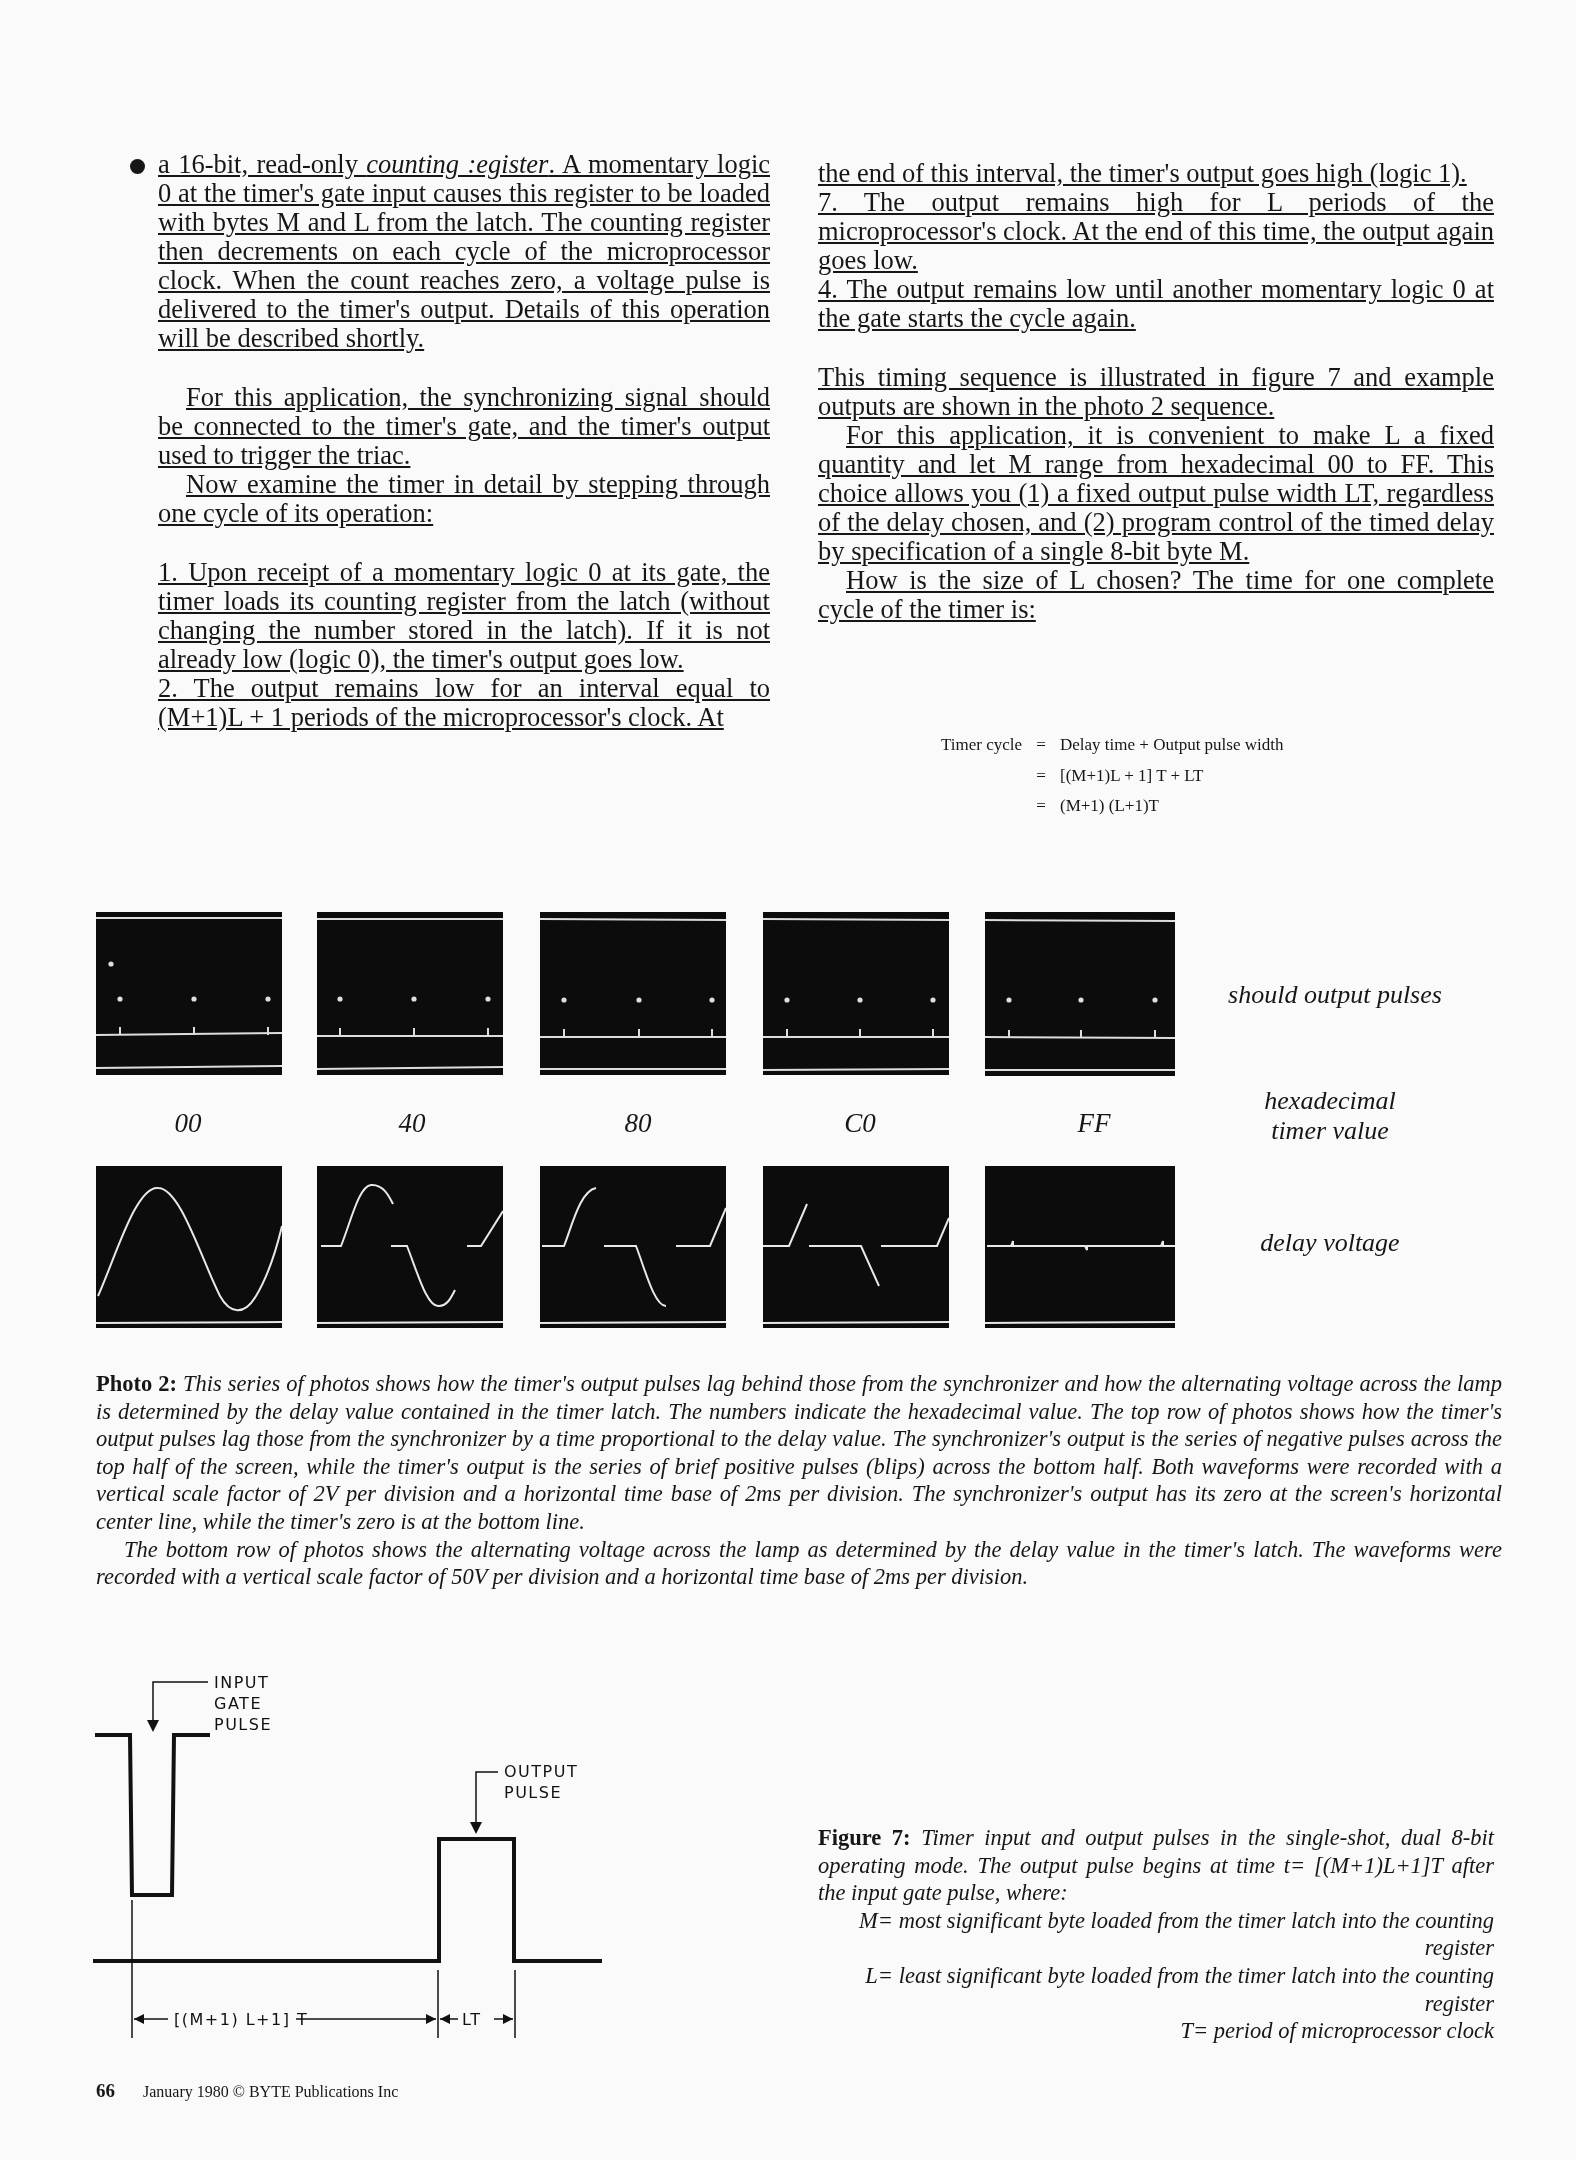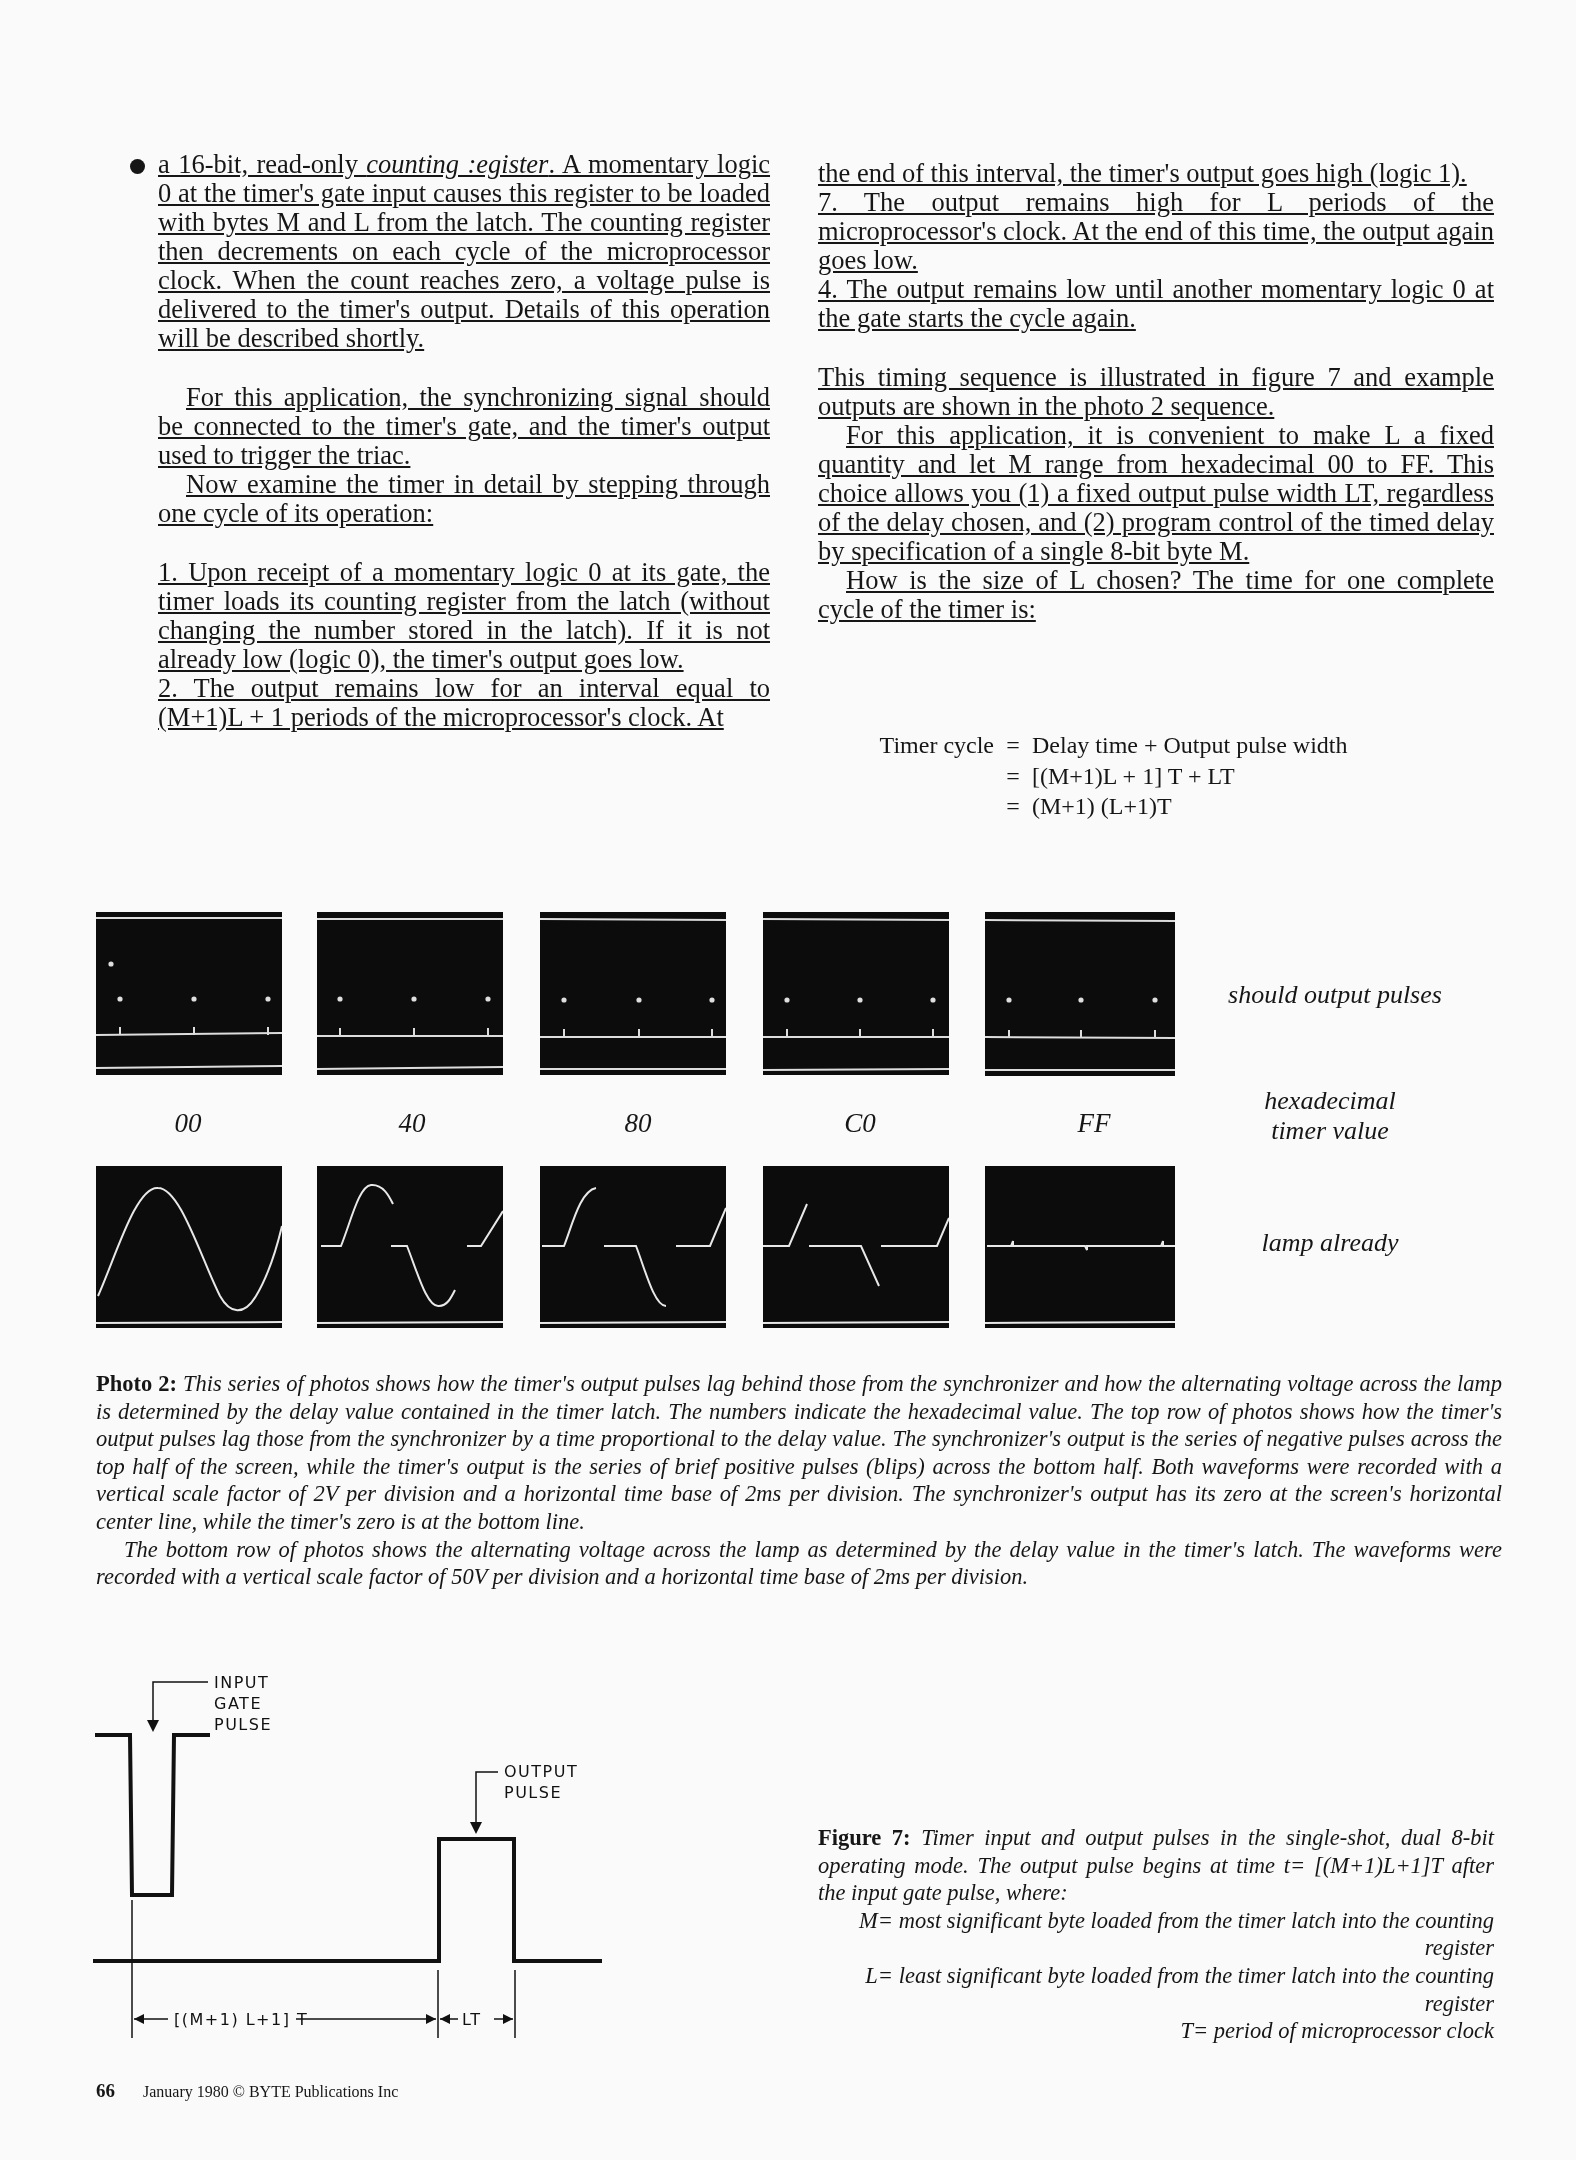--- a/index.html
+++ b/index.html
@@ -9,21 +9,21 @@
   }
   .col { position: absolute; font-size: 26.5px; line-height: 29px; text-align: justify; text-decoration: underline; }
   .col p { margin: 0; }
   .col .ind { text-indent: 28px; }
   .col .gap { height: 30px; }
   #left-col { left: 158px; top: 150px; width: 612px; }
   #right-col { left: 818px; top: 159px; width: 676px; }
   .bullet-para { position: relative; padding-left: 0; }
   .bullet-dot { position: absolute; left: -28px; top: 9px; width: 15px; height: 15px; border-radius: 50%; background: #161616; }
   .step { padding-left: 0; }
-  .eq { position: absolute; left: 844px; top: 730px; font-size: 24px; line-height: 30.5px; }
+  .eq { position: absolute; left: 872px; top: 730px; font-size: 17px; line-height: 30.5px; }
   .eq-row { display: flex; }
   .eq-lhs { width: 150px; text-align: right; }
   .eq-sign { width: 38px; text-align: center; }
 
   
   .scope { position: absolute; background: #0c0c0c; }
   .scope svg { display: block; }
   .hexlabel { position: absolute; font-size: 27px; font-style: italic; width: 120px; text-align: center; }
   .rowlabel { position: absolute; font-style: italic; font-size: 26px; text-align: center; line-height: 30px; }
 
@@ -191,21 +191,21 @@
     <line x1="0" y1="157" x2="190" y2="156"></line>
     <path d="M2,80 L26,80 L28,75 L28,80 L100,80 L102,84 L102,80 L176,80 L178,75 L178,80 L190,80"></path>
   </svg>
 </div>
 
 <div class="rowlabel" style="left:1205px;top:980px;width:260px;">should output pulses</div>
 <div class="rowlabel" style="left:1240px;top:1086px;width:180px;">
   <div>hexadecimal</div>
   <div>timer value</div>
 </div>
-<div class="rowlabel" style="left:1240px;top:1228px;width:180px;">lamp already</div>
+<div class="rowlabel" style="left:1240px;top:1228px;width:180px;">delay voltage</div>
 
 <div class="caption">
   <b>Photo 2:</b><span> This series of photos shows how the timer's output pulses lag behind those from the synchronizer and how the alternating voltage across the lamp is determined by the delay value contained in the timer latch. The numbers indicate the hexadecimal value. The top row of photos shows how the timer's output pulses lag those from the synchronizer by a time proportional to the delay value. The synchronizer's output is the series of negative pulses across the top half of the screen, while the timer's output is the series of brief positive pulses (blips) across the bottom half. Both waveforms were recorded with a vertical scale factor of 2V per division and a horizontal time base of 2ms per division. The synchronizer's output has its zero at the screen's horizontal center line, while the timer's zero is at the bottom line.</span>
   <span class="ind">The bottom row of photos shows the alternating voltage across the lamp as determined by the delay value in the timer's latch. The waveforms were recorded with a vertical scale factor of 50V per division and a horizontal time base of 2ms per division.</span>
 </div>
 
 <svg style="position:absolute;left:90px;top:1660px;" width="700" height="420">
   <g stroke="#111" fill="none">
 
     <polyline stroke-width="4" points="5,75 40,75 42,235 82,235 84,75 120,75"></polyline>

